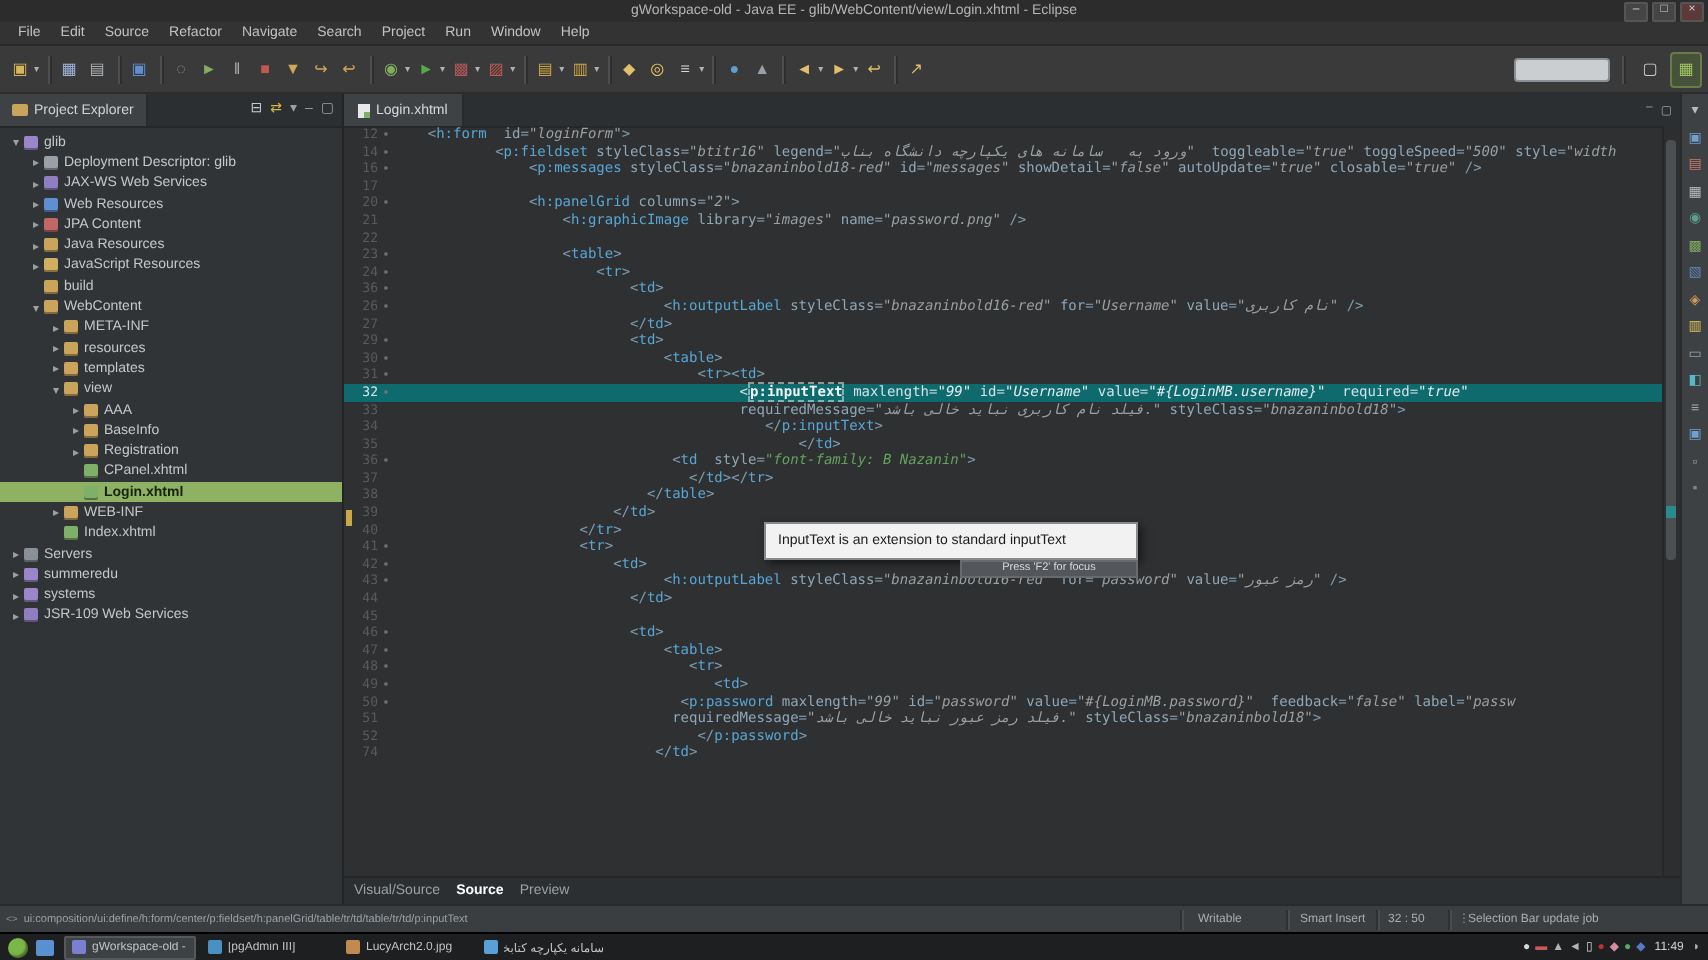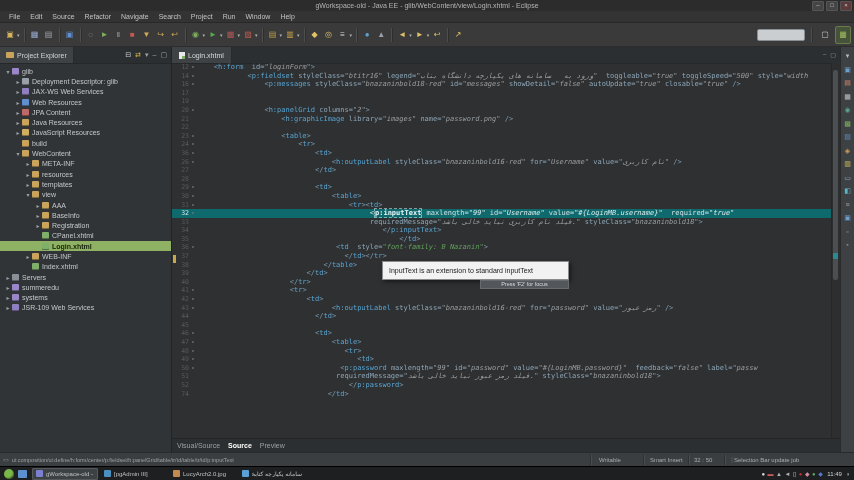--- a/index.html
+++ b/index.html
@@ -392,30 +392,28 @@
       <span class="edwin">
         <span>–</span>
         <span>▢</span>
       </span>
     </div>
     <div class="codewrap">
         <div class="crow"><span class="lnum">12</span><span class="lmark">▪</span><span class="src">    <span class="c-b">&lt;</span><span class="c-t">h:form</span><span class="c-p">  </span><span class="c-a">id=</span><span class="c-v">"loginForm"</span><span class="c-b">&gt;</span></span></div>
         <div class="crow"><span class="lnum">14</span><span class="lmark">▪</span><span class="src">            <span class="c-b">&lt;</span><span class="c-t">p:fieldset</span><span class="c-p"> </span><span class="c-a">styleClass=</span><span class="c-v">"btitr16"</span><span class="c-p"> </span><span class="c-a">legend=</span><span class="c-v">"ورود به   سامانه های یکپارچه دانشگاه بناب"</span><span class="c-p">  </span><span class="c-a">toggleable=</span><span class="c-v">"true"</span><span class="c-p"> </span><span class="c-a">toggleSpeed=</span><span class="c-v">"500"</span><span class="c-p"> </span><span class="c-a">style=</span><span class="c-v">"width</span></span></div>
         <div class="crow"><span class="lnum">16</span><span class="lmark">▪</span><span class="src">                <span class="c-b">&lt;</span><span class="c-t">p:messages</span><span class="c-p"> </span><span class="c-a">styleClass=</span><span class="c-v">"bnazaninbold18-red"</span><span class="c-p"> </span><span class="c-a">id=</span><span class="c-v">"messages"</span><span class="c-p"> </span><span class="c-a">showDetail=</span><span class="c-v">"false"</span><span class="c-p"> </span><span class="c-a">autoUpdate=</span><span class="c-v">"true"</span><span class="c-p"> </span><span class="c-a">closable=</span><span class="c-v">"true"</span><span class="c-p"> </span><span class="c-b">/&gt;</span></span></div>
         <div class="crow"><span class="lnum">17</span><span class="lmark"></span><span class="src"></span></div>
-        <div class="crow"><span class="lnum">19</span><span class="lmark"></span><span class="src"></span></div>
         <div class="crow"><span class="lnum">20</span><span class="lmark">▪</span><span class="src">                <span class="c-b">&lt;</span><span class="c-t">h:panelGrid</span><span class="c-p"> </span><span class="c-a">columns=</span><span class="c-v">"2"</span><span class="c-b">&gt;</span></span></div>
         <div class="crow"><span class="lnum">21</span><span class="lmark"></span><span class="src">                    <span class="c-b">&lt;</span><span class="c-t">h:graphicImage</span><span class="c-p"> </span><span class="c-a">library=</span><span class="c-v">"images"</span><span class="c-p"> </span><span class="c-a">name=</span><span class="c-v">"password.png"</span><span class="c-p"> </span><span class="c-b">/&gt;</span></span></div>
         <div class="crow"><span class="lnum">22</span><span class="lmark"></span><span class="src"></span></div>
         <div class="crow"><span class="lnum">23</span><span class="lmark">▪</span><span class="src">                    <span class="c-b">&lt;</span><span class="c-t">table</span><span class="c-b">&gt;</span></span></div>
         <div class="crow"><span class="lnum">24</span><span class="lmark">▪</span><span class="src">                        <span class="c-b">&lt;</span><span class="c-t">tr</span><span class="c-b">&gt;</span></span></div>
         <div class="crow"><span class="lnum">36</span><span class="lmark">▪</span><span class="src">                            <span class="c-b">&lt;</span><span class="c-t">td</span><span class="c-b">&gt;</span></span></div>
         <div class="crow"><span class="lnum">26</span><span class="lmark">▪</span><span class="src">                                <span class="c-b">&lt;</span><span class="c-t">h:outputLabel</span><span class="c-p"> </span><span class="c-a">styleClass=</span><span class="c-v">"bnazaninbold16-red"</span><span class="c-p"> </span><span class="c-a">for=</span><span class="c-v">"Username"</span><span class="c-p"> </span><span class="c-a">value=</span><span class="c-v">"نام کاربری"</span><span class="c-p"> </span><span class="c-b">/&gt;</span></span></div>
         <div class="crow"><span class="lnum">27</span><span class="lmark"></span><span class="src">                            <span class="c-b">&lt;/</span><span class="c-t">td</span><span class="c-b">&gt;</span></span></div>
-        <div class="crow"><span class="lnum">28</span><span class="lmark"></span><span class="src"></span></div>
         <div class="crow"><span class="lnum">29</span><span class="lmark">▪</span><span class="src">                            <span class="c-b">&lt;</span><span class="c-t">td</span><span class="c-b">&gt;</span></span></div>
         <div class="crow"><span class="lnum">30</span><span class="lmark">▪</span><span class="src">                                <span class="c-b">&lt;</span><span class="c-t">table</span><span class="c-b">&gt;</span></span></div>
         <div class="crow"><span class="lnum">31</span><span class="lmark">▪</span><span class="src">                                    <span class="c-b">&lt;</span><span class="c-t">tr</span><span class="c-b">&gt;</span><span class="c-b">&lt;</span><span class="c-t">td</span><span class="c-b">&gt;</span></span></div>
         <div class="crow hl"><span class="lnum">32</span><span class="lmark">▪</span><span class="src">                                         <span class="c-b">&lt;</span><span class="c-x">p:inputText</span><span class="c-p"> </span><span class="c-a">maxlength=</span><span class="c-v">"99"</span><span class="c-p"> </span><span class="c-a">id=</span><span class="c-v">"Username"</span><span class="c-p"> </span><span class="c-a">value=</span><span class="c-v">"#{LoginMB.username}"</span><span class="c-p">  </span><span class="c-a">required=</span><span class="c-v">"true"</span></span></div>
         <div class="crow"><span class="lnum">33</span><span class="lmark"></span><span class="src">                                         <span class="c-a">requiredMessage=</span><span class="c-v">"فیلد نام کاربری نباید خالی باشد."</span><span class="c-p"> </span><span class="c-a">styleClass=</span><span class="c-v">"bnazaninbold18"</span><span class="c-b">&gt;</span></span></div>
         <div class="crow"><span class="lnum">34</span><span class="lmark"></span><span class="src">                                            <span class="c-b">&lt;/</span><span class="c-t">p:inputText</span><span class="c-b">&gt;</span></span></div>
         <div class="crow"><span class="lnum">35</span><span class="lmark"></span><span class="src">                                                <span class="c-b">&lt;/</span><span class="c-t">td</span><span class="c-b">&gt;</span></span></div>
         <div class="crow"><span class="lnum">36</span><span class="lmark">▪</span><span class="src">                                 <span class="c-b">&lt;</span><span class="c-t">td</span><span class="c-p">  </span><span class="c-a">style=</span><span class="c-g">"font-family: B Nazanin"</span><span class="c-b">&gt;</span></span></div>
         <div class="crow"><span class="lnum">37</span><span class="lmark"></span><span class="src">                                   <span class="c-b">&lt;/</span><span class="c-t">td</span><span class="c-b">&gt;</span><span class="c-b">&lt;/</span><span class="c-t">tr</span><span class="c-b">&gt;</span></span></div>
         <div class="crow"><span class="lnum">38</span><span class="lmark"></span><span class="src">                              <span class="c-b">&lt;/</span><span class="c-t">table</span><span class="c-b">&gt;</span></span></div>

